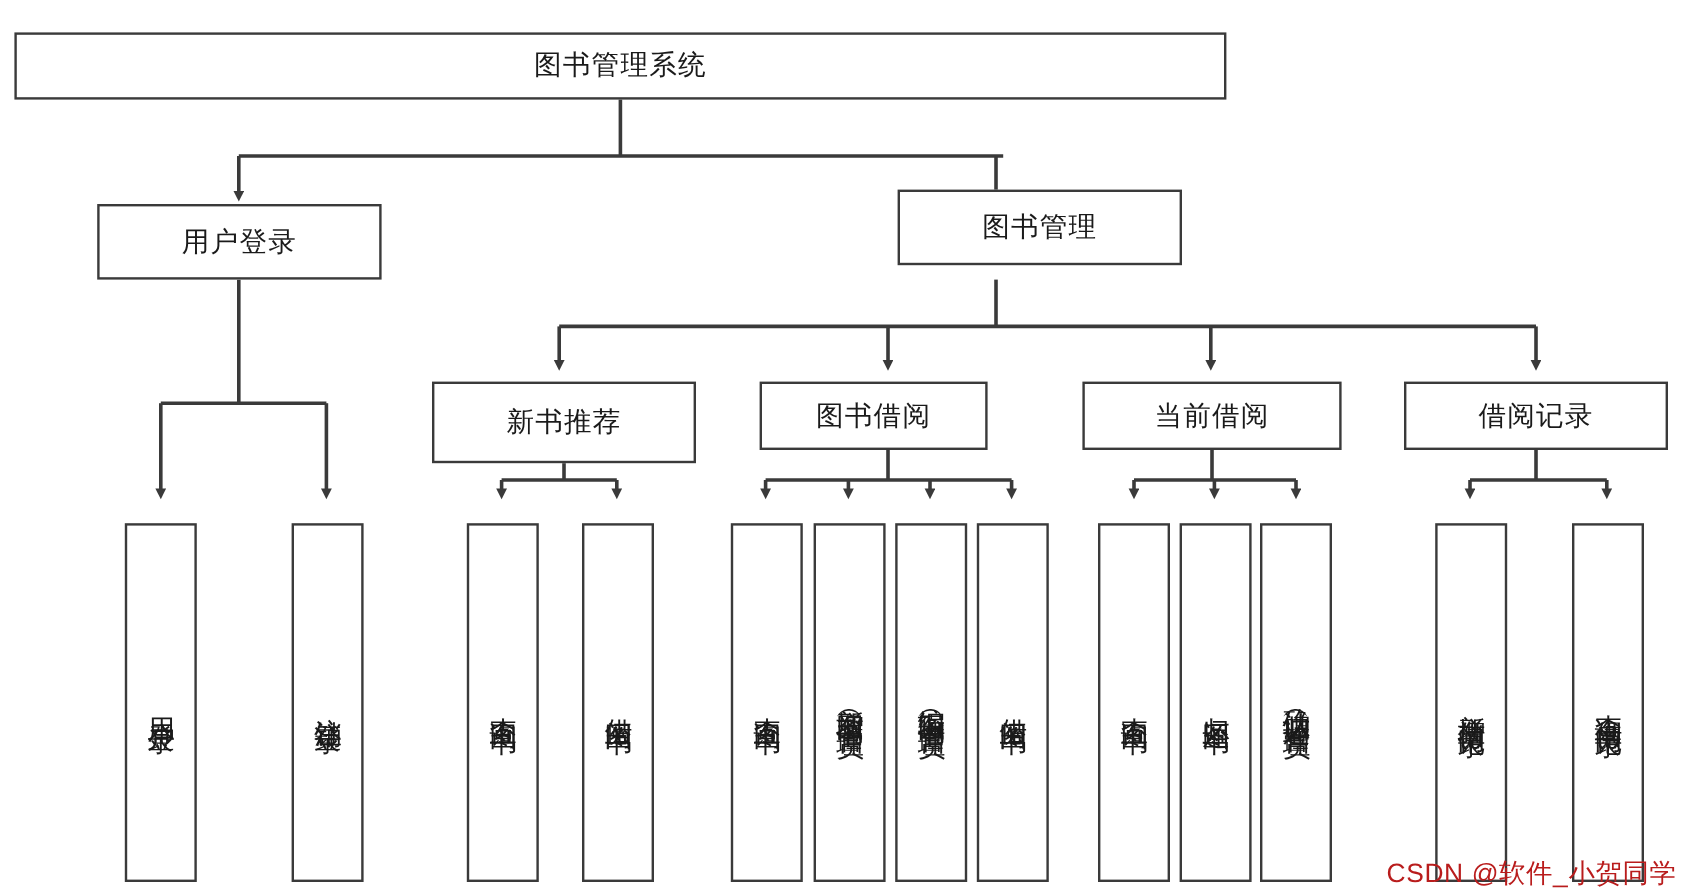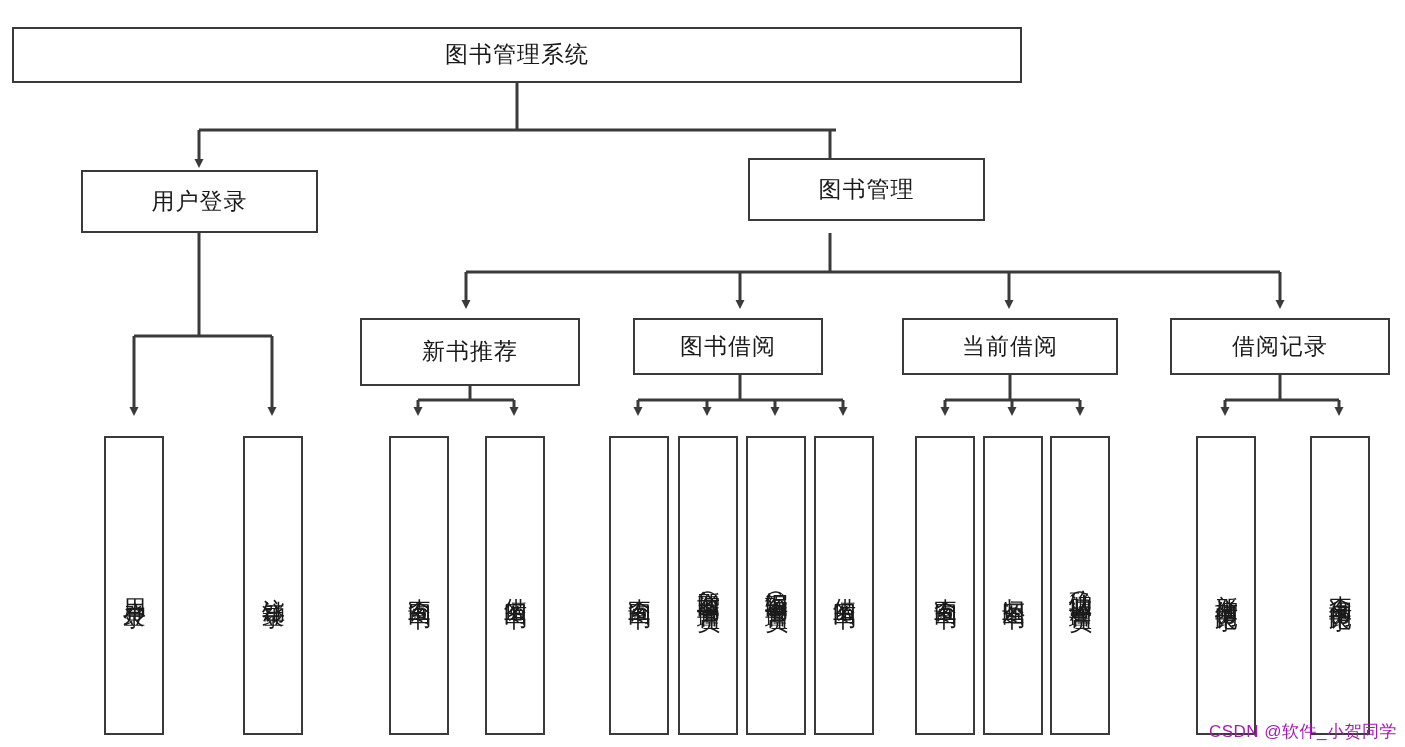--- a/index.html
+++ b/index.html
@@ -52,22 +52,22 @@
     text-orientation: upright;
     line-height: 1.12;
     letter-spacing: 3px;
     white-space: nowrap;
     display: block;
   }
   .watermark {
     position: absolute;
     right: 8px;
     bottom: 4px;
-    font-size: 17px;
-    color: #a21caf;
+    font-size: 22px;
+    color: #b91c1c;
     letter-spacing: 0.5px;
     white-space: nowrap;
     font-family: "Liberation Sans", "DejaVu Sans", sans-serif;
   }
 </style>
 </head>
 <body>
 
 <div id="canvas">
 

